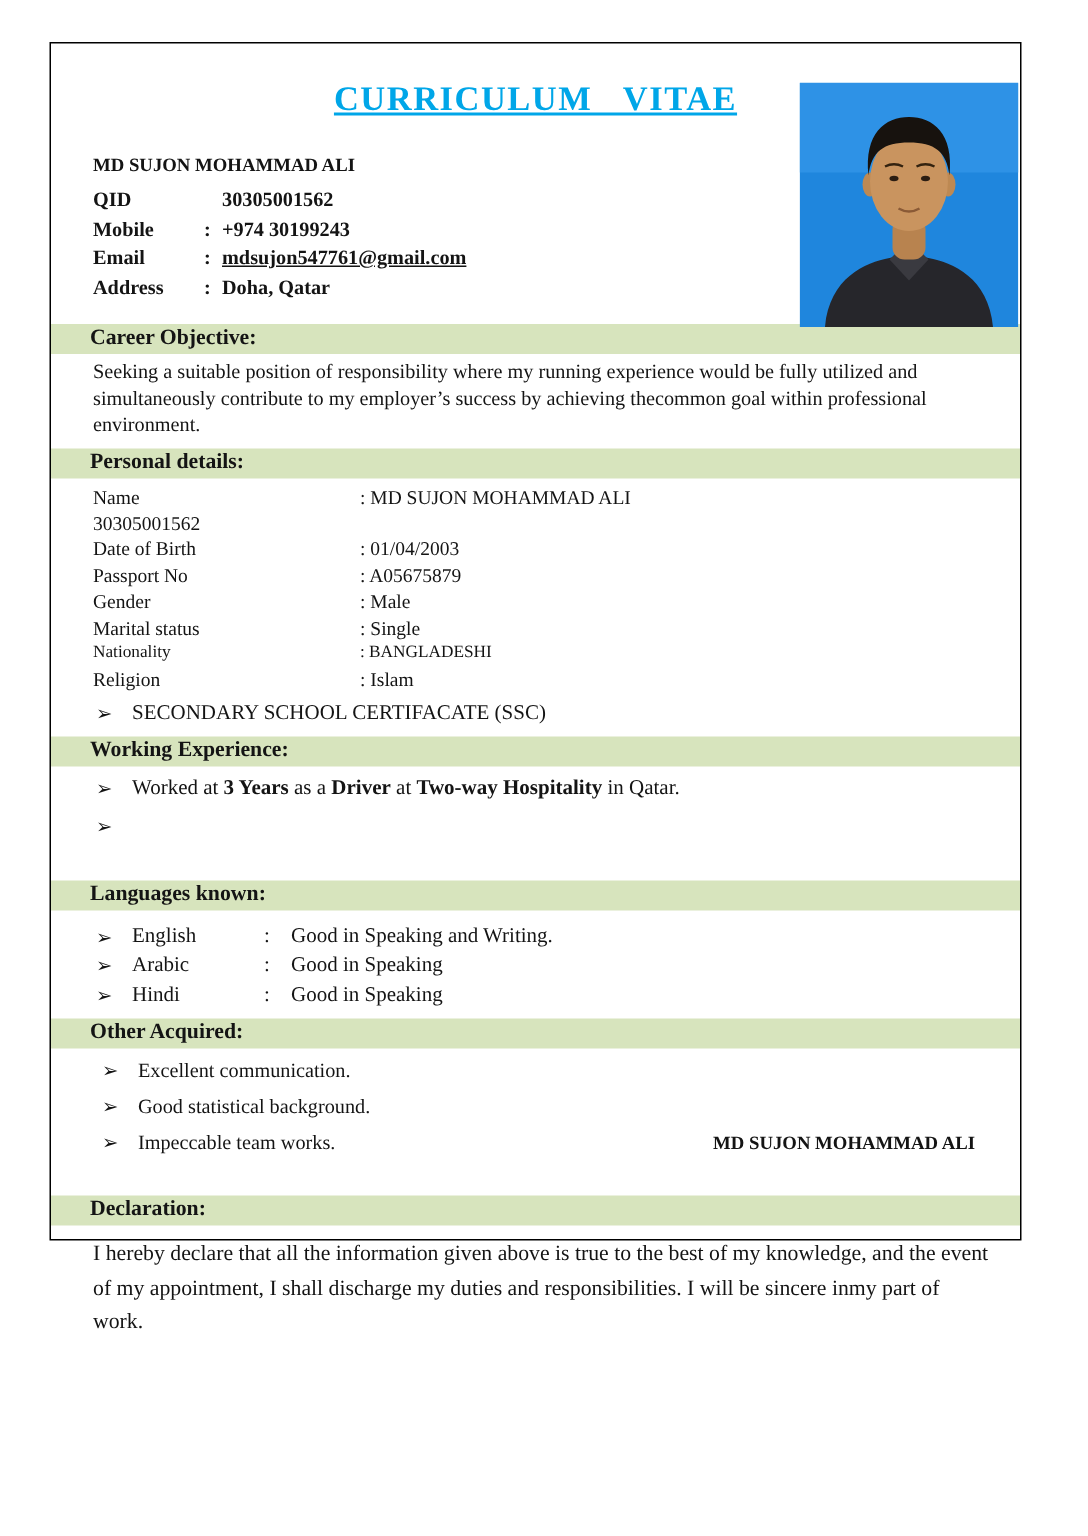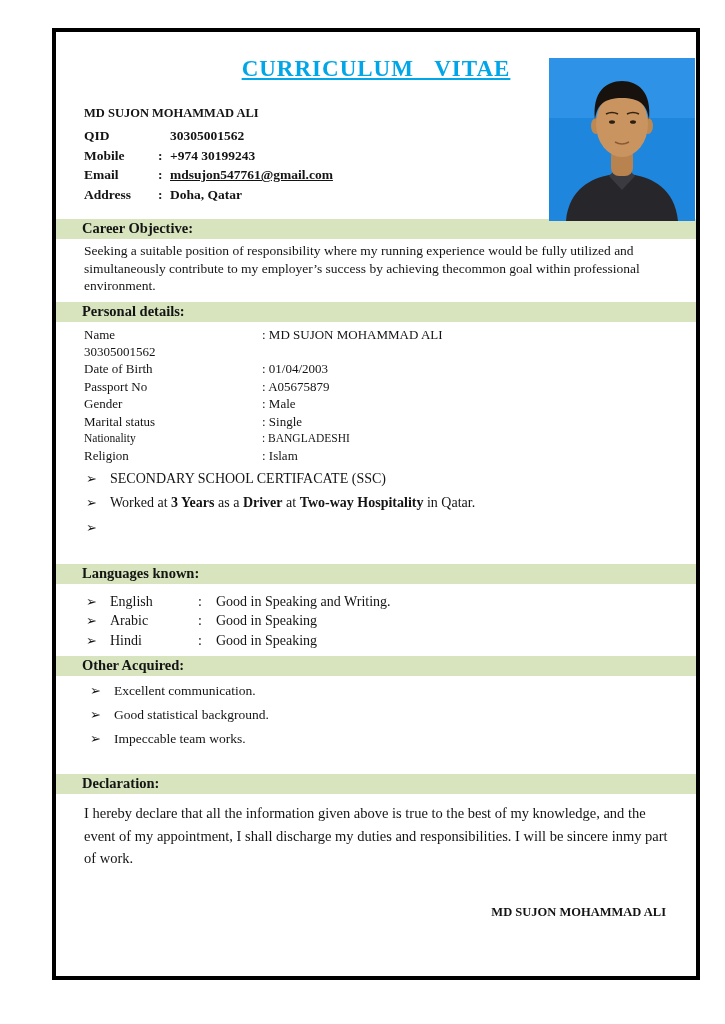--- a/index.html
+++ b/index.html
@@ -5,23 +5,23 @@
   * { box-sizing: border-box; }
   html, body { margin: 0; padding: 0; }
   body {
     width: 725px; height: 1024px;
     background: #ffffff;
     position: relative;
     font-family: "Liberation Serif", "DejaVu Serif", serif;
     color: #141414;
   }
   .frame {
-    position: absolute; left: 52px; top: 28px;
-    width: 648px; height: 952px;
-    border: 4px solid #000000;
+    position: absolute; left: 33px; top: 28px;
+    width: 648px; height: 799px;
+    border: 1px solid #000000;
     background: #ffffff;
   }
   .title {
     margin: 24px 10px 0;
     text-align: center;
     font-size: 23px; font-weight: bold;
     letter-spacing: 1px; word-spacing: 14px;
     color: #00a6e8;
     text-decoration: underline;
   }
@@ -162,20 +162,21 @@
       <span class="pd-label">Religion</span>
       <span class="pd-value">: Islam</span>
     </div>
   </div>
 
   <div class="bullet-item">
     <span class="bullet">➢</span>
     <span>SECONDARY SCHOOL CERTIFACATE (SSC)</span>
   </div>
 
+  <div class="bar mt6">Working Experience:</div>
   <div class="bullet-item exp">
     <span class="bullet">➢</span>
     <span><span>Worked at </span><b>3 Years</b><span> as a </span><b>Driver</b><span> at </span><b>Two-way Hospitality</b><span> in Qatar.</span></span>
   </div>
   <div class="bullet-item exp">
     <span class="bullet">➢</span>
   </div>
 
   <div class="bar mt8">Languages known:</div>
   <div class="lang-rows">

